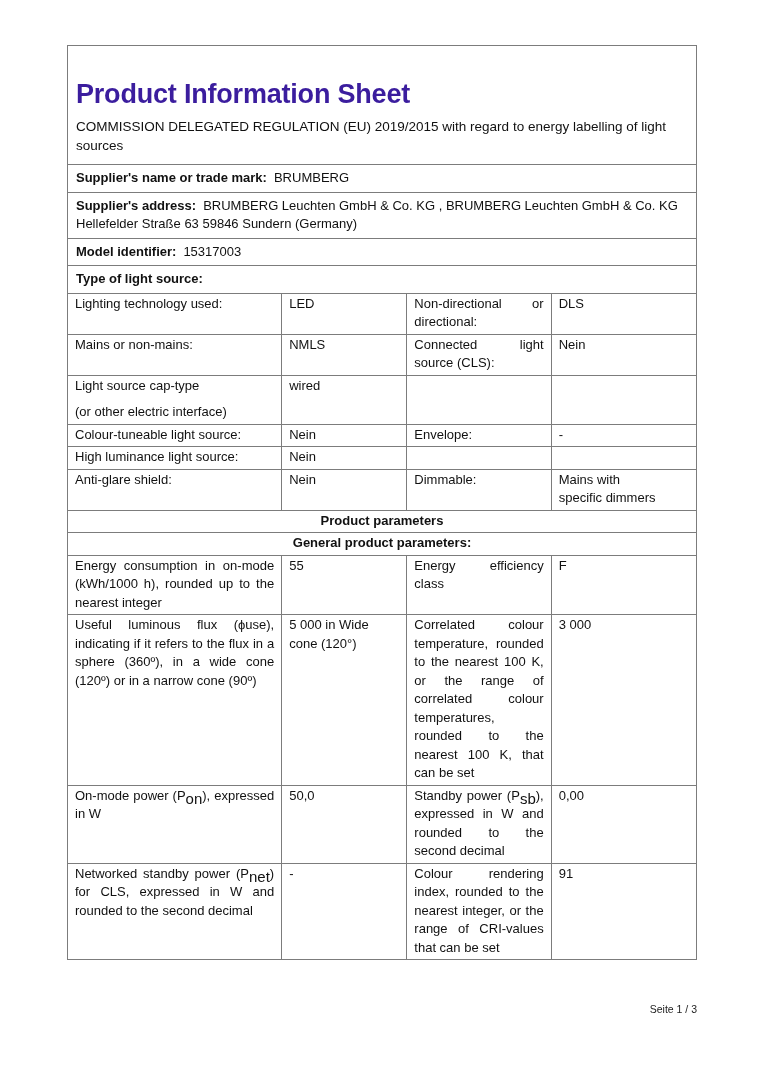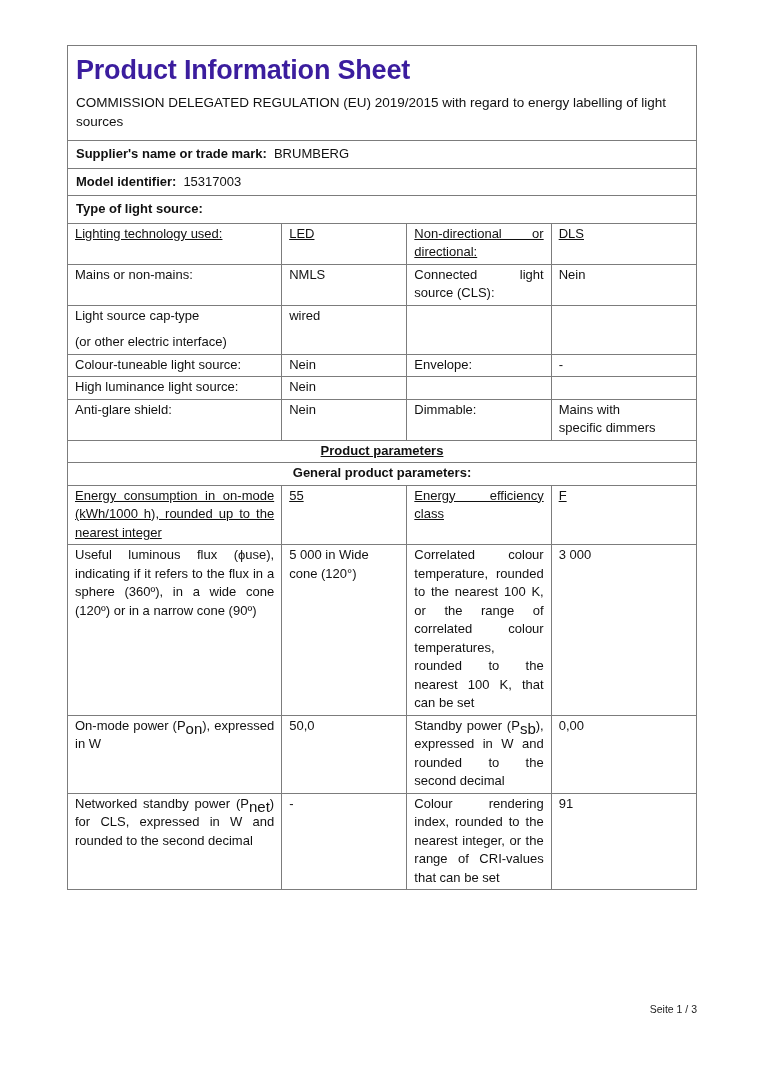--- a/index.html
+++ b/index.html
@@ -28,29 +28,30 @@
     table-layout: fixed;
   }
   td {
     border: 1.5px solid #7c7c7c;
     vertical-align: top;
     padding: 1px 7px 2px 7px;
     font-size: 13px;
     line-height: 18.5px;
     word-wrap: break-word;
   }
-  table.flush tr:first-child td { border-top: none; text-decoration: underline; }
+  table.flush tr:first-child td { border-top: none; }
   .t1 td { padding: 4px 8px; }
   .title-cell { padding: 8px 8px 9px 8px !important; }
   .doc-title {
     color: #3b1d9e;
     font-size: 27px;
     line-height: 32px;
     font-weight: bold;
     letter-spacing: -0.2px;
+    margin-top: 24px;
   }
   .doc-subtitle {
     margin-top: 7px;
     font-size: 13.5px;
     line-height: 19px;
   }
   .lbl { font-weight: bold; }
   .val-inline { margin-left: 7px; }
   .p { text-align: justify; }
   .v { text-align: left; white-space: pre-line; }
@@ -90,20 +91,25 @@
           <div class="doc-subtitle">COMMISSION DELEGATED REGULATION (EU) 2019/2015 with regard to energy labelling of light sources</div>
         </td>
       </tr>
       <tr>
         <td>
           <span class="lbl">Supplier's name or trade mark:</span><span class="val-inline">BRUMBERG</span>
         </td>
       </tr>
       <tr>
         <td>
+          <span class="lbl">Supplier's address:</span><span class="val-inline">BRUMBERG Leuchten GmbH &amp; Co. KG , BRUMBERG Leuchten GmbH &amp; Co. KG Hellefelder Straße 63 59846 Sundern (Germany)</span>
+        </td>
+      </tr>
+      <tr>
+        <td>
           <span class="lbl">Model identifier:</span><span class="val-inline">15317003</span>
         </td>
       </tr>
       <tr>
         <td>
           <span class="lbl">Type of light source:</span>
         </td>
       </tr>
     </tbody>
       </table>

